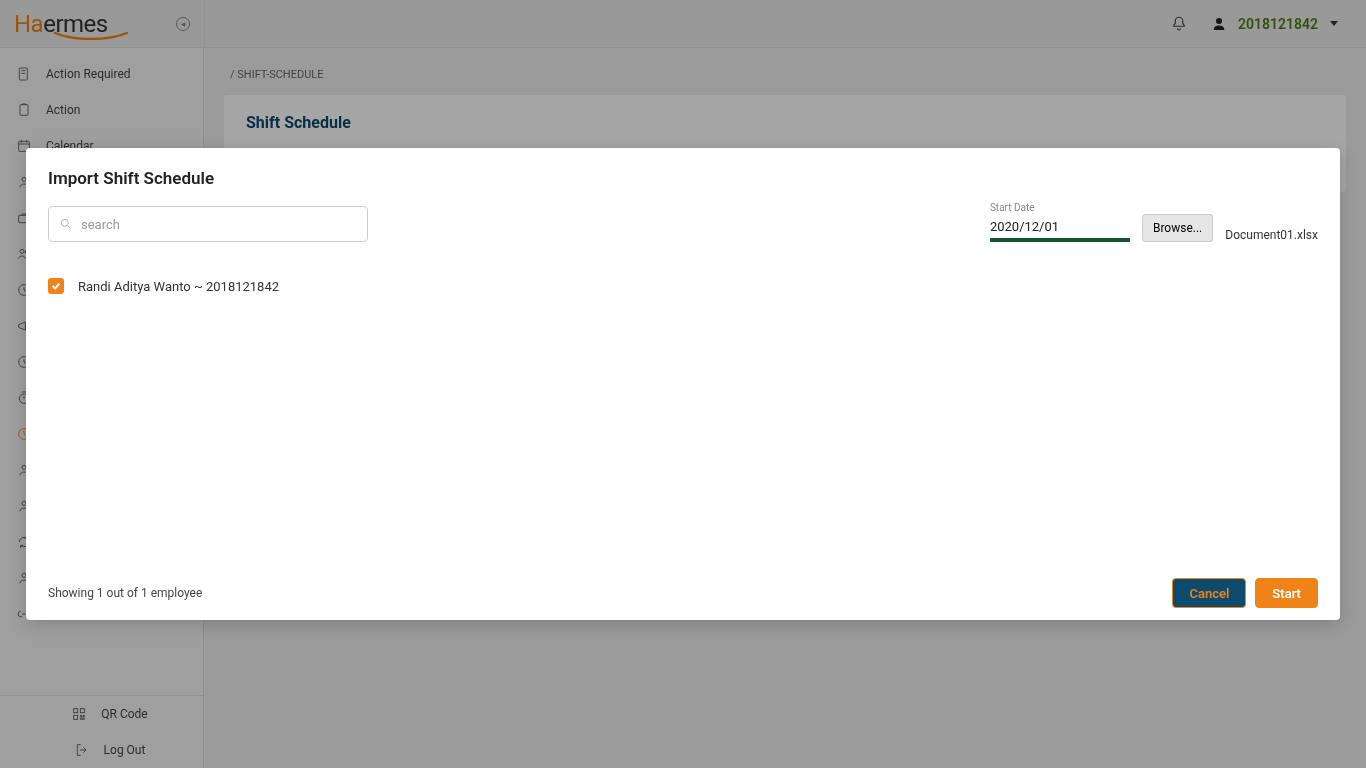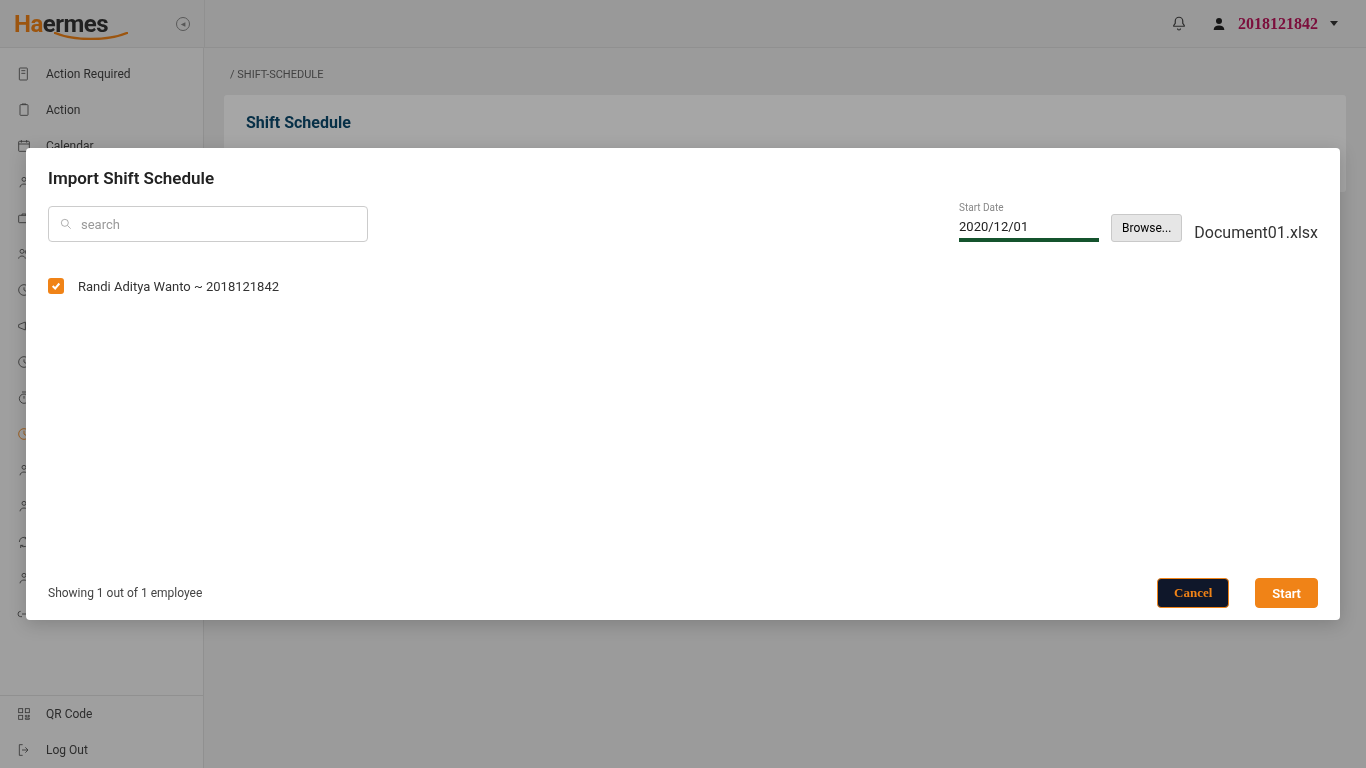--- a/index.html
+++ b/index.html
@@ -1,40 +1,40 @@
 <!DOCTYPE html>
 <html><head>
 <meta charset="utf-8">
 <style>
 * { margin:0; padding:0; box-sizing:border-box; font-family:-apple-system,BlinkMacSystemFont,"Segoe UI",Roboto,Arial,sans-serif; }
 html,body { width:1366px; height:768px; overflow:hidden; background:#f5f5f5; }
 
 
 .topbar { height:48px; background:#ececec; display:flex; align-items:center; border-bottom:1px solid #ddd; }
 .logo { width:204px; height:48px; display:flex; align-items:center; padding-left:14px; position:relative; }
-.logo .word { font-size:24px; font-weight:700; letter-spacing:-.5px; }
+.logo .word { font-size:24px; font-weight:400; letter-spacing:-.5px; }
 .logo .orange { color:#f08317; }
 .logo .black { color:#333; }
 .logo .swoosh { position:absolute; left:54px; top:32px; width:74px; height:8px; }
 .logo-collapse { margin-left:auto; margin-right:14px; width:14px; height:14px; border:1px solid #888; border-radius:50%; display:flex; align-items:center; justify-content:center; font-size:6px; color:#888; }
 .topbar-right { margin-left:auto; display:flex; align-items:center; gap:22px; padding-right:28px; }
 .bell-icon,.user-icon { width:18px; height:18px; fill:#444; }
 .user-block { display:flex; align-items:center; gap:10px; cursor:pointer; }
-.user-id { font-size:16px; font-weight:600; color:#be185d;font-family:Liberation Serif, serif; }
+.user-id { font-size:14px; font-weight:600; color:#4d7c0f; }
 .caret-down { width:0; height:0; border-left:4px solid transparent; border-right:4px solid transparent; border-top:5px solid #333; margin-left:2px; }
 .topbar .vdiv{ width:1px; height:48px; background:#ddd; }
 
 
 .sidebar { position:absolute; top:48px; left:0; width:204px; height:720px; background:#f5f5f5; border-right:1px solid #ddd; display:flex; flex-direction:column; }
 .nav { list-style:none; padding-top:8px; flex:1; }
 .nav li { height:36px; display:flex; align-items:center; padding-left:16px; gap:14px; font-size:12px; color:#444; cursor:pointer; }
 .nav li svg { width:16px; height:16px; stroke:#555; fill:none; stroke-width:1.3; }
 .nav li.active svg { stroke:#f08317; }
 .nav-bottom { border-top:1px solid #ddd; list-style:none; }
-.nav-bottom li { height:36px; display:flex; align-items:center; padding-left:16px; gap:14px; font-size:12px; color:#444; cursor:pointer; }
+.nav-bottom li { height:36px; display:flex; align-items:center; padding-left:16px; gap:14px; font-size:12px; color:#444; cursor:pointer;justify-content:center; }
 .nav-bottom li svg { width:16px; height:16px; stroke:#555; fill:none; stroke-width:1.3; }
 
 
 .main { position:absolute; left:204px; top:48px; right:0; bottom:0; background:#eee; padding:20px; }
 .breadcrumb { font-size:11px; color:#666; margin:0 0 14px 6px; }
 .page-title { background:#fff; padding:18px 22px 60px; border-radius:3px; font-size:16px; font-weight:700; color:#0c4a6e; }
 
 
 .overlay { position:absolute; inset:0; background:rgba(0,0,0,.35); }
 .modal { position:absolute; left:26px; right:26px; top:148px; height:472px; background:#fff; border-radius:4px; box-shadow:0 4px 18px rgba(0,0,0,.18); display:flex; flex-direction:column; }
@@ -46,32 +46,32 @@
 .search-wrap svg { width:14px; height:14px; stroke:#777; fill:none; }
 .search-wrap input { border:none; outline:none; flex:1; font-size:13px; color:#333; background:transparent; }
 .search-wrap input::placeholder{ color:#999; }
 
 .spacer { flex:1; }
 .date-field { width:140px; margin-right:12px; }
 .date-field .lbl { font-size:10px; color:#888; margin-bottom:2px; }
 .date-field input { width:100%; border:none; border-bottom:4px solid #14532d; outline:none; font-size:13px; padding:4px 0; color:#222; background:transparent; }
 
 .browse-btn { height:28px; padding:0 10px; font-size:12px; background:#e6e6e6; border:1px solid #c9c9c9; border-radius:3px; cursor:pointer; margin-right:12px; }
-.file-name { font-size:16px; color:#333; }
+.file-name { font-size:12px; color:#333; }
 
 .emp-list { margin-top:36px; }
 .emp-row { display:flex; align-items:center; gap:14px; font-size:13px; color:#333; }
 .chk { width:16px; height:16px; border-radius:3px; background:#f08317; display:flex; align-items:center; justify-content:center; }
 .chk svg { width:10px; height:10px; stroke:#fff; fill:none; stroke-width:2.4; }
 
 .modal-footer { height:54px; display:flex; align-items:center; padding:0 22px; }
 .count-text { font-size:12px; color:#444; }
 .footer-spacer { flex:1; }
 .btn { height:30px; padding:0 16px; border-radius:4px; font-size:13px; font-weight:600; cursor:pointer; }
-.btn-cancel { background:#0f172a; border:1px solid #f08317; color:#f08317; margin-right:26px;font-family:Liberation Serif, serif; }
+.btn-cancel { background:#0c4a6e; border:1px solid #f08317; color:#f08317; margin-right:9px; }
 .btn-import { background:#f08317; border:1px solid #f08317; color:#fff; }
 </style>
 </head>
 <body>
 
 <div class="topbar">
   <div class="logo">
     <span class="word"><span class="orange">Ha</span><span class="black">ermes</span></span>
     <svg class="swoosh" viewBox="0 0 74 8">
         <path d="M1 1 C 20 9, 54 9, 73 1" stroke="#f08317" stroke-width="2.4" fill="none" stroke-linecap="round"></path>

